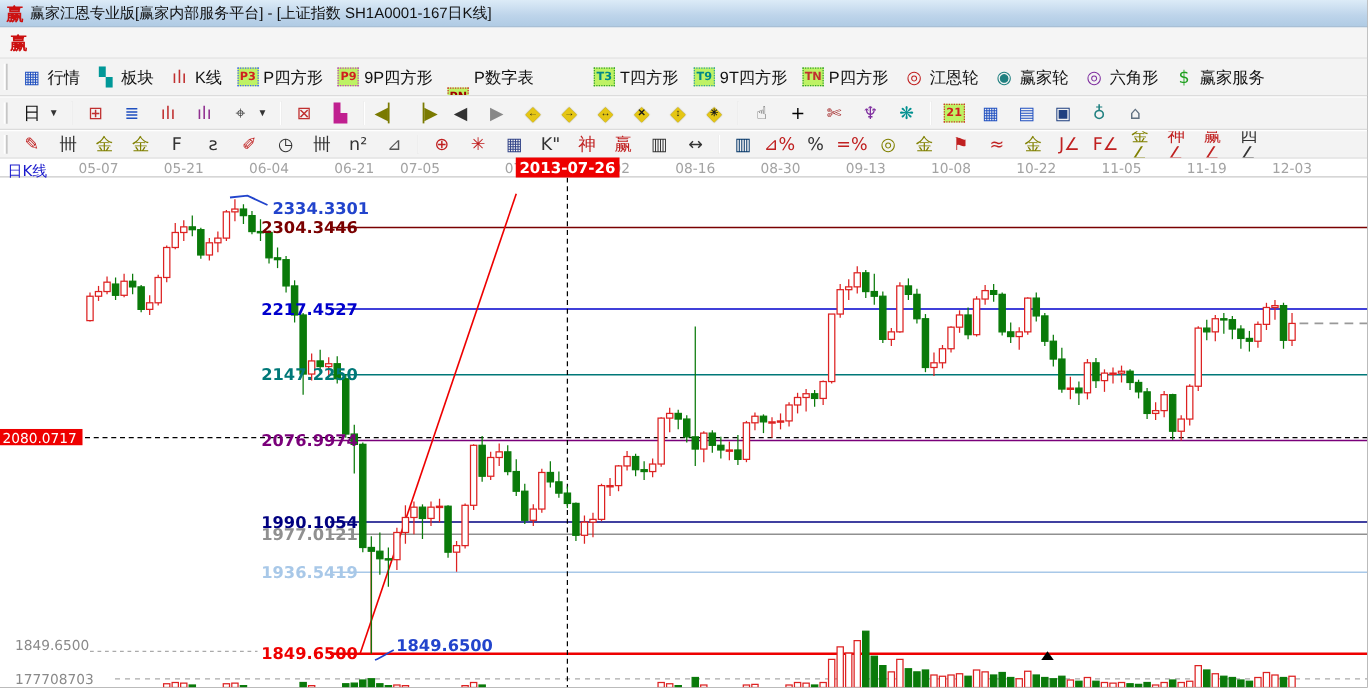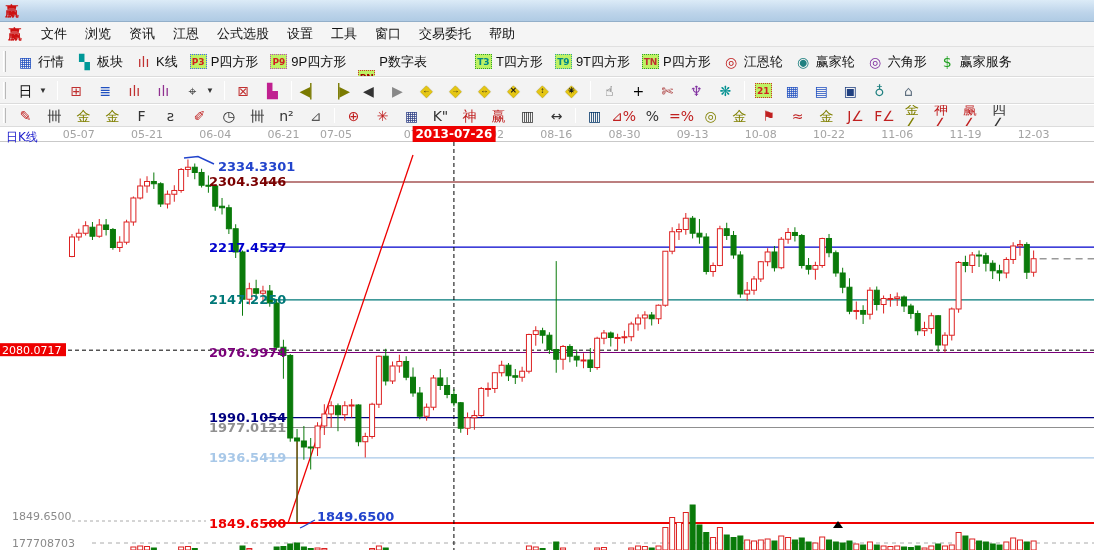--- a/index.html
+++ b/index.html
@@ -46,25 +46,25 @@
     display:flex;align-items:center;padding:0 3px;z-index:5;}
   #chart-svg{position:absolute;left:0;top:142px;}
 </style>
 </head>
 <body>
 
 <div class="app">
 
   <div class="titlebar">
     <span class="logo">赢</span>
+    <span>赢家江恩专业版[赢家内部服务平台] - [上证指数  SH1A0001-167日K线]</span>
   </div>
 
   <div class="menubar">
     <span class="logo">赢</span>
-    <span id="menu-items"><span class="menu-item">文件</span><span class="menu-item">浏览</span><span class="menu-item">资讯</span><span class="menu-item">江恩</span><span class="menu-item">公式选股</span><span class="menu-item">设置</span><span class="menu-item">工具</span><span class="menu-item">窗口</span><span class="menu-item">交易委托</span><span class="menu-item">帮助</span></span>
   </div>
 
   <div class="toolbar" id="tb1">
       <div class="handle"></div>
       <span class="tb-item">
         <span class="ico" style="color: rgb(32, 80, 192);">▦</span>
         <span class="small-label">行情</span>
       </span>
       <span class="tb-item">
         <span class="ico" style="color: rgb(0, 152, 152);">▚</span>
@@ -346,21 +346,21 @@
       <div class="dtick" style="left: 215.22px;">06-04</div>
       <div class="dtick" style="left: 283.42px;">06-21</div>
       <div class="dtick" style="left: 336px;">07-05</div>
       <div class="dtick" style="left: 419.82px;">07-19</div>
       <div class="dtick" style="left: 488.02px;">08-02</div>
       <div class="dtick" style="left: 556.22px;">08-16</div>
       <div class="dtick" style="left: 624.42px;">08-30</div>
       <div class="dtick" style="left: 692.62px;">09-13</div>
       <div class="dtick" style="left: 760.82px;">10-08</div>
       <div class="dtick" style="left: 829.02px;">10-22</div>
-      <div class="dtick" style="left: 897.22px;">11-06</div>
+      <div class="dtick" style="left: 897.22px;">11-05</div>
       <div class="dtick" style="left: 965.42px;">11-19</div>
       <div class="dtick" style="left: 1033.62px;">12-03</div>
     </div>
   <div class="datebox" id="datebox" style="left: 453.92px;">2013-07-26</div>
 
   <svg id="chart-svg" width="1094" height="408" viewBox="0 142 1094 408">
       <line x1="264" y1="181.97905000000014" x2="1094" y2="181.97905000000014" stroke="#7a0000" stroke-width="1.2"></line>
       <line x1="264" y1="247.1479750000002" x2="1094" y2="247.1479750000002" stroke="#0000cc" stroke-width="1.2"></line>
       <line x1="264" y1="299.81875000000014" x2="1094" y2="299.81875000000014" stroke="#007878" stroke-width="1.2"></line>
       <line x1="264" y1="352.4894499999999" x2="1094" y2="352.4894499999999" stroke="#7a007a" stroke-width="1.2"></line>

